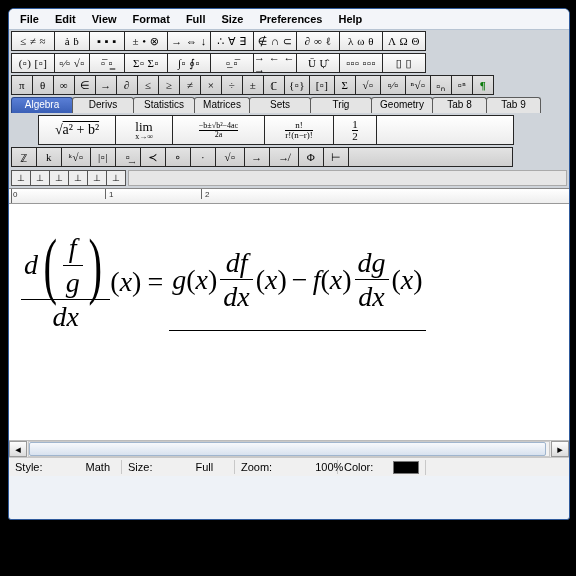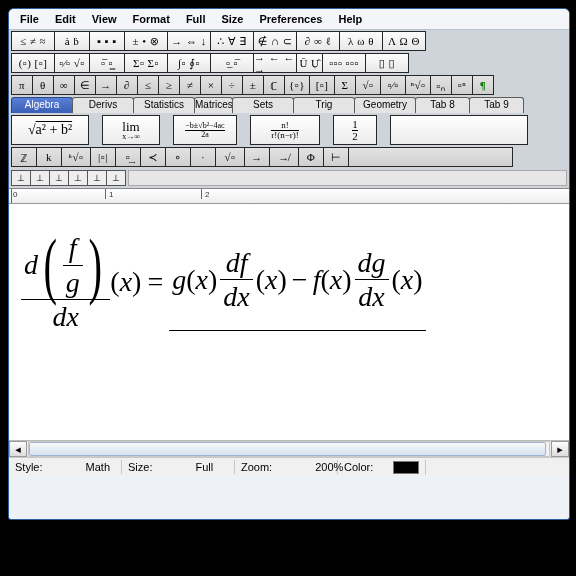--- a/index.html
+++ b/index.html
@@ -28,21 +28,21 @@
   .tbbtn.first{margin-left:0;}
   .tbbtn.shade{background:linear-gradient(#e3e3e3,#cfcfcf);}
   .tbbtn.green{color:#0a7a0a;font-weight:bold;}
   
   .tabrow{display:flex;padding:1px 2px 0 2px;gap:0;background:#cfd4da;}
   .tab{height:16px;border:1px solid #5c5c5c;border-bottom:none;border-radius:3px 3px 0 0;
     background:#e4e4e4;font-size:10px;padding:1px 0 0 0;text-align:center;box-sizing:border-box;margin-left:-1px;}
   .tab.first{margin-left:0;}
   .tab.active{background:linear-gradient(#5a7fd6,#3a5fb6);color:#fff;border-color:#2b4787;}
   
-  .tmplrow{display:flex;padding:2px 2px 1px 2px;gap:14px;background:#cfd4da;}
+  .tmplrow{display:flex;padding:2px 2px 1px 2px;gap:0;background:#cfd4da;margin-left:27px;}
   .tmpl{height:30px;border:1px solid #262626;background:linear-gradient(#fff,#ececec);
     display:flex;align-items:center;justify-content:center;font-family:'Times New Roman',serif;
     font-size:11px;box-sizing:border-box;margin-left:-1px;}
   .tmpl.first{margin-left:0;}
   
   .minirow{display:flex;padding:0 2px 2px 2px;background:#cfd4da;gap:0;height:16px;}
   .mini{width:18px;height:14px;border:1px solid #555;background:#eee;font-size:9px;
     display:flex;align-items:center;justify-content:center;font-family:'Times New Roman',serif;margin-left:-1px;}
   .mini.first{margin-left:0;}
   .restbar{flex:1;background:#e6e6e6;border:1px solid #aaa;margin-left:2px;}
@@ -101,21 +101,21 @@
         </div>
     <div class="tbrow" id="row2">
           <div class="tbbtn first" style="width: 44px;">(▫) [▫]</div>
           <div class="tbbtn" style="width: 36px;">▫⁄▫ √▫</div>
           <div class="tbbtn" style="width: 36px;">▫̅ ▫͇</div>
           <div class="tbbtn" style="width: 44px;">Σ▫ Σ▫</div>
           <div class="tbbtn" style="width: 44px;">∫▫ ∮▫</div>
           <div class="tbbtn" style="width: 44px;">▫̲ ▫̅</div>
           <div class="tbbtn" style="width: 44px;">→ ←
 ← →</div>
-          <div class="tbbtn" style="width: 27px;">Ū Ụ̂</div>
+          <div class="tbbtn" style="width: 44px;">Ū Ụ̂</div>
           <div class="tbbtn" style="width: 44px;">▫▫▫
 ▫▫▫</div>
           <div class="tbbtn" style="width: 44px;">▯ ▯</div>
         </div>
     <div class="tbrow" id="row3">
           <div class="tbbtn first shade" style="width: 22px;">π</div>
           <div class="tbbtn shade" style="width: 22px;">θ</div>
           <div class="tbbtn shade" style="width: 22px;">∞</div>
           <div class="tbbtn shade" style="width: 22px;">∈</div>
           <div class="tbbtn shade" style="width: 22px;">→</div>
@@ -134,38 +134,38 @@
           <div class="tbbtn shade" style="width: 26px;">▫⁄▫</div>
           <div class="tbbtn shade" style="width: 26px;">ⁿ√▫</div>
           <div class="tbbtn shade" style="width: 22px;">▫ₙ</div>
           <div class="tbbtn shade" style="width: 22px;">▫ⁿ</div>
           <div class="tbbtn shade green" style="width: 22px;">¶</div>
         </div>
     <div class="tabrow" id="tabs">
           <div class="tab first active" style="width: 62px;">Algebra</div>
           <div class="tab" style="width: 62px;">Derivs</div>
           <div class="tab" style="width: 62px;">Statistics</div>
-          <div class="tab" style="width: 39px;">Matrices</div>
+          <div class="tab" style="width: 56px;">Matrices</div>
           <div class="tab" style="width: 62px;">Sets</div>
           <div class="tab" style="width: 62px;">Trig</div>
           <div class="tab" style="width: 62px;">Geometry</div>
           <div class="tab" style="width: 55px;">Tab 8</div>
           <div class="tab" style="width: 55px;">Tab 9</div>
         </div>
     <div class="tmplrow" id="tmpls">
           <div class="tmpl first" style="width: 78px;">
             <span style="font-size:14px;">√<span style="text-decoration:overline;">a² + b²</span></span>
           </div>
           <div class="tmpl" style="width: 58px;">
             <span style="display:inline-flex;flex-direction:column;align-items:center;font-size:13px;line-height:1;">
               <span>lim</span>
               <span style="font-size:8px;">x→∞</span>
             </span>
           </div>
-          <div class="tmpl" style="width: 64px;">
+          <div class="tmpl" style="width: 93px;">
             <span style="display:inline-flex;flex-direction:column;align-items:center;font-size:8px;line-height:1;">
               <span>−b±√b²−4ac</span>
               <span style="align-self:stretch;border-top:1px solid #000;"></span>
               <span>2a</span>
             </span>
           </div>
           <div class="tmpl" style="width: 70px;">
             <span style="display:inline-flex;flex-direction:column;align-items:center;font-size:9px;line-height:1;">
               <span>n!</span>
               <span style="align-self:stretch;border-top:1px solid #000;"></span>
@@ -279,21 +279,21 @@
   </div>
 
   <div class="status">
     <div class="scell" style="width:100px;">
       <span>Style:</span>&nbsp;<span>Math</span>
     </div>
     <div class="scell" style="width:100px;">
       <span>Size:</span>&nbsp;<span>Full</span>
     </div>
     <div class="scell" style="width:90px;">
-      <span>Zoom:</span>&nbsp;<span>200%</span>
+      <span>Zoom:</span>&nbsp;<span>100%</span>
     </div>
     <div class="scell">
       <span>Color:</span>
           <span class="swatch"></span>
     </div>
   </div>
 
 </div>
 </div>
 

